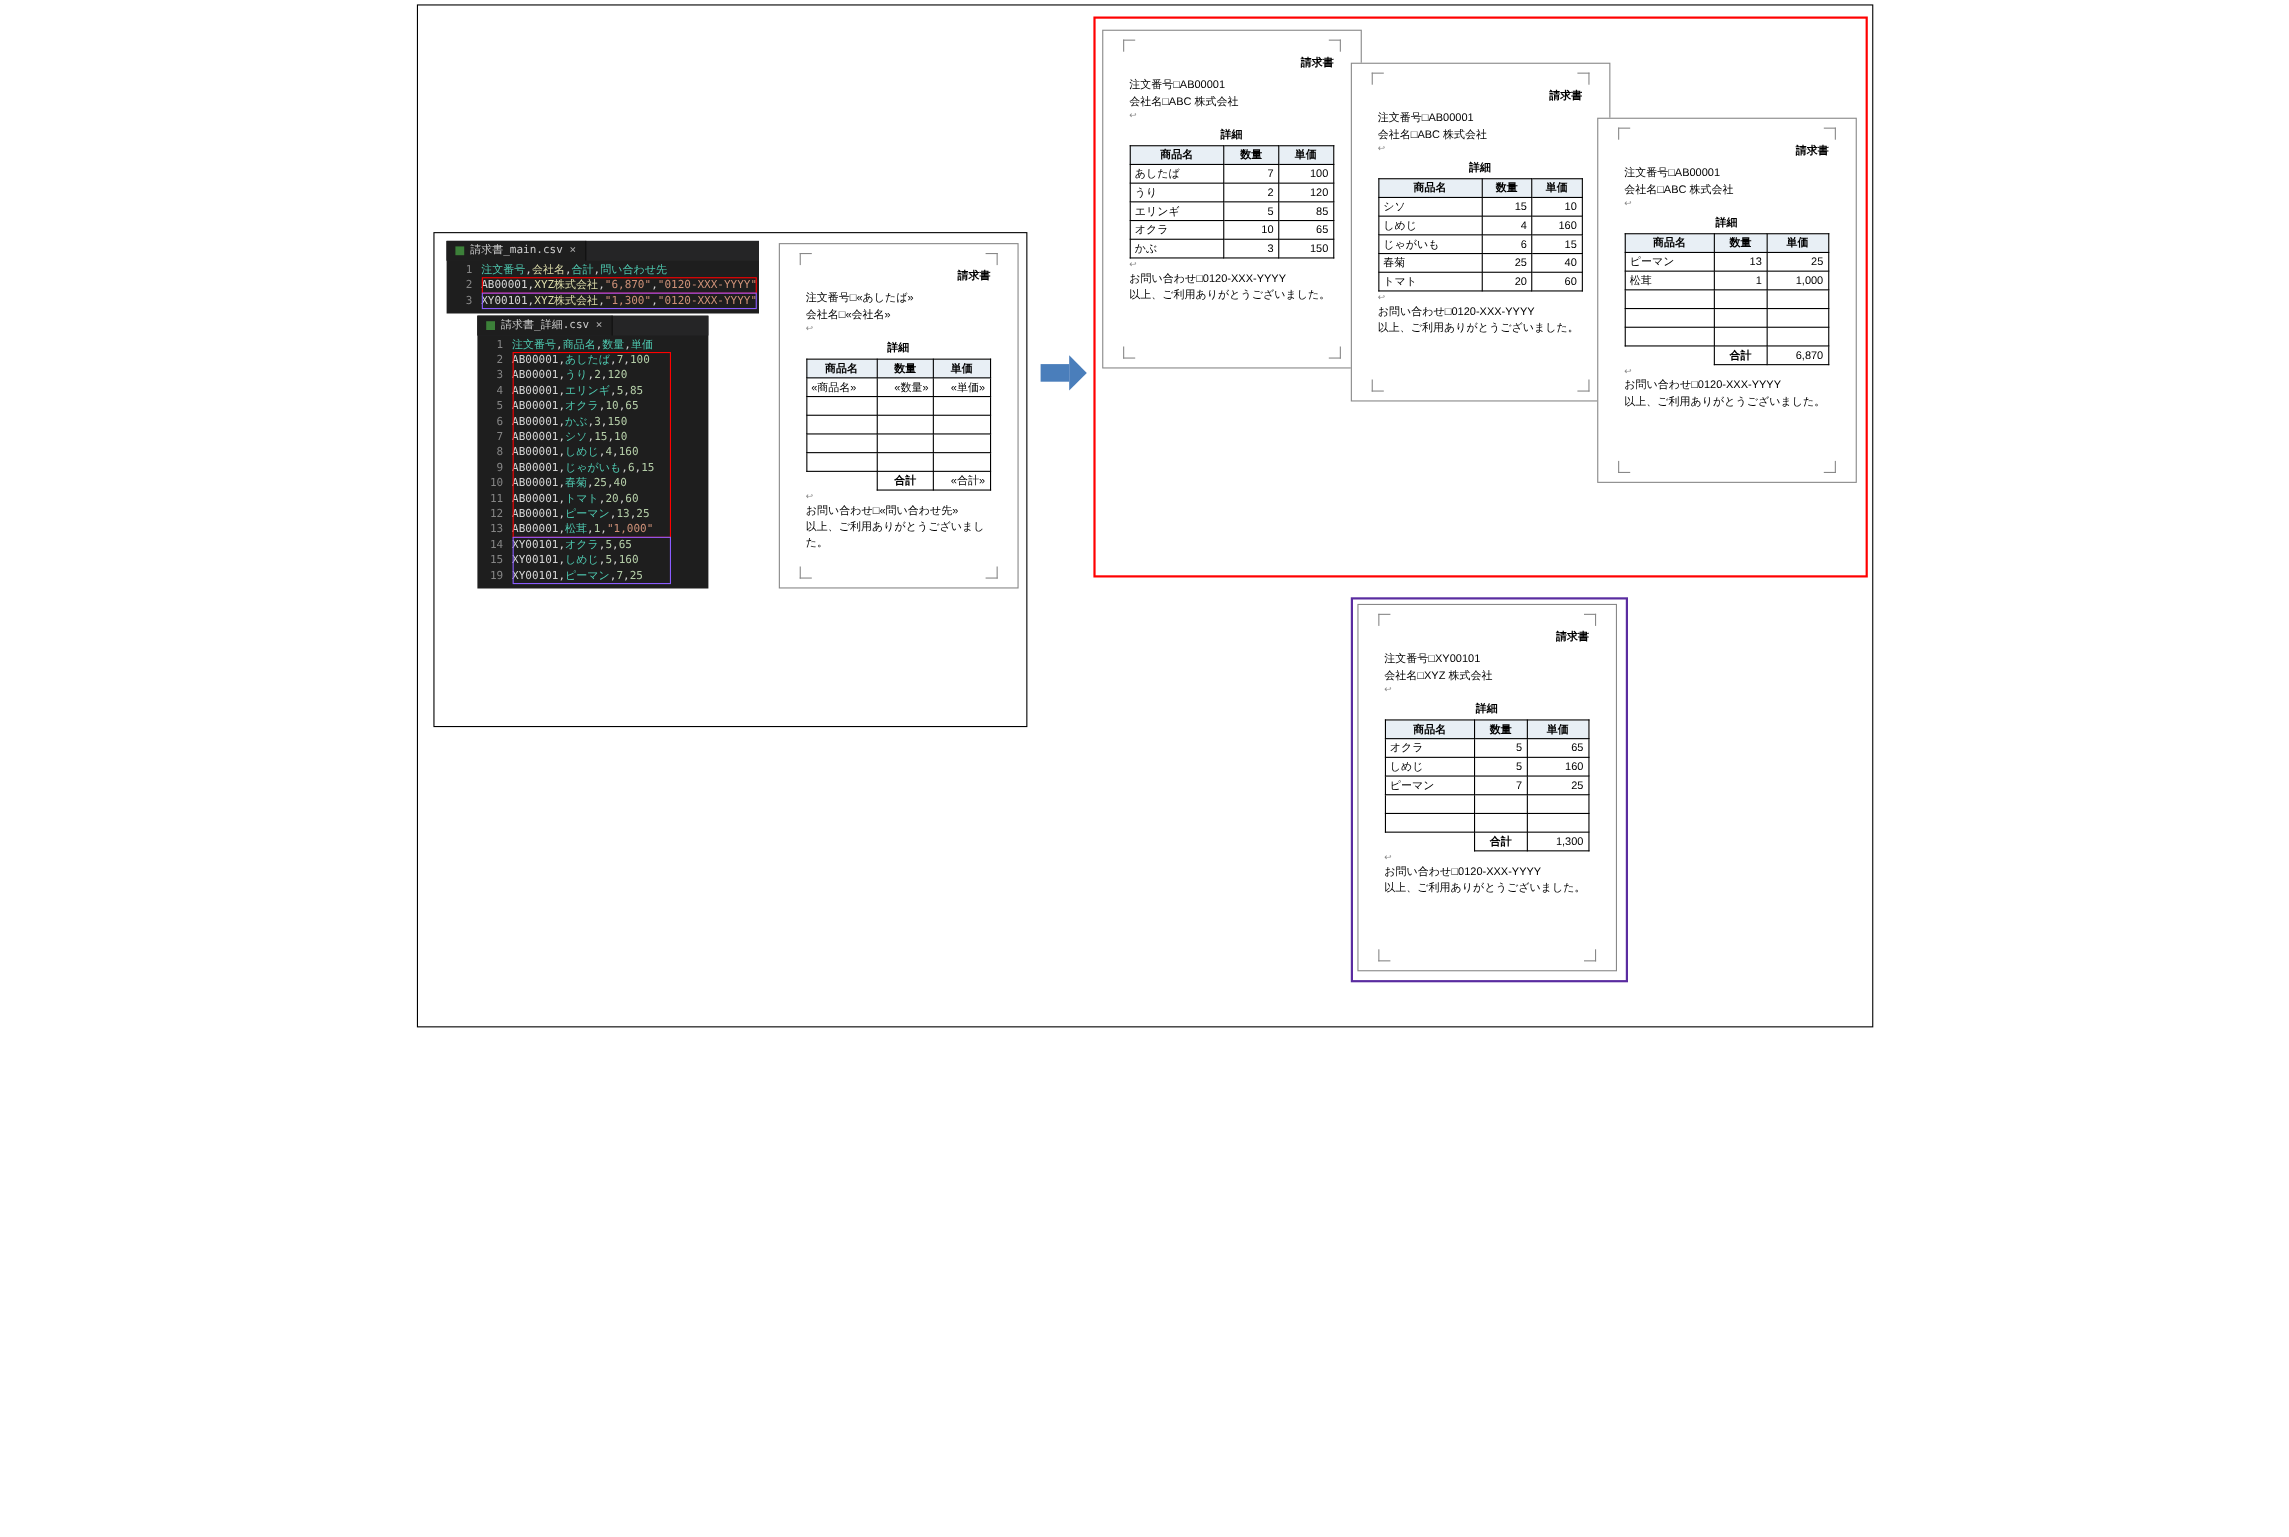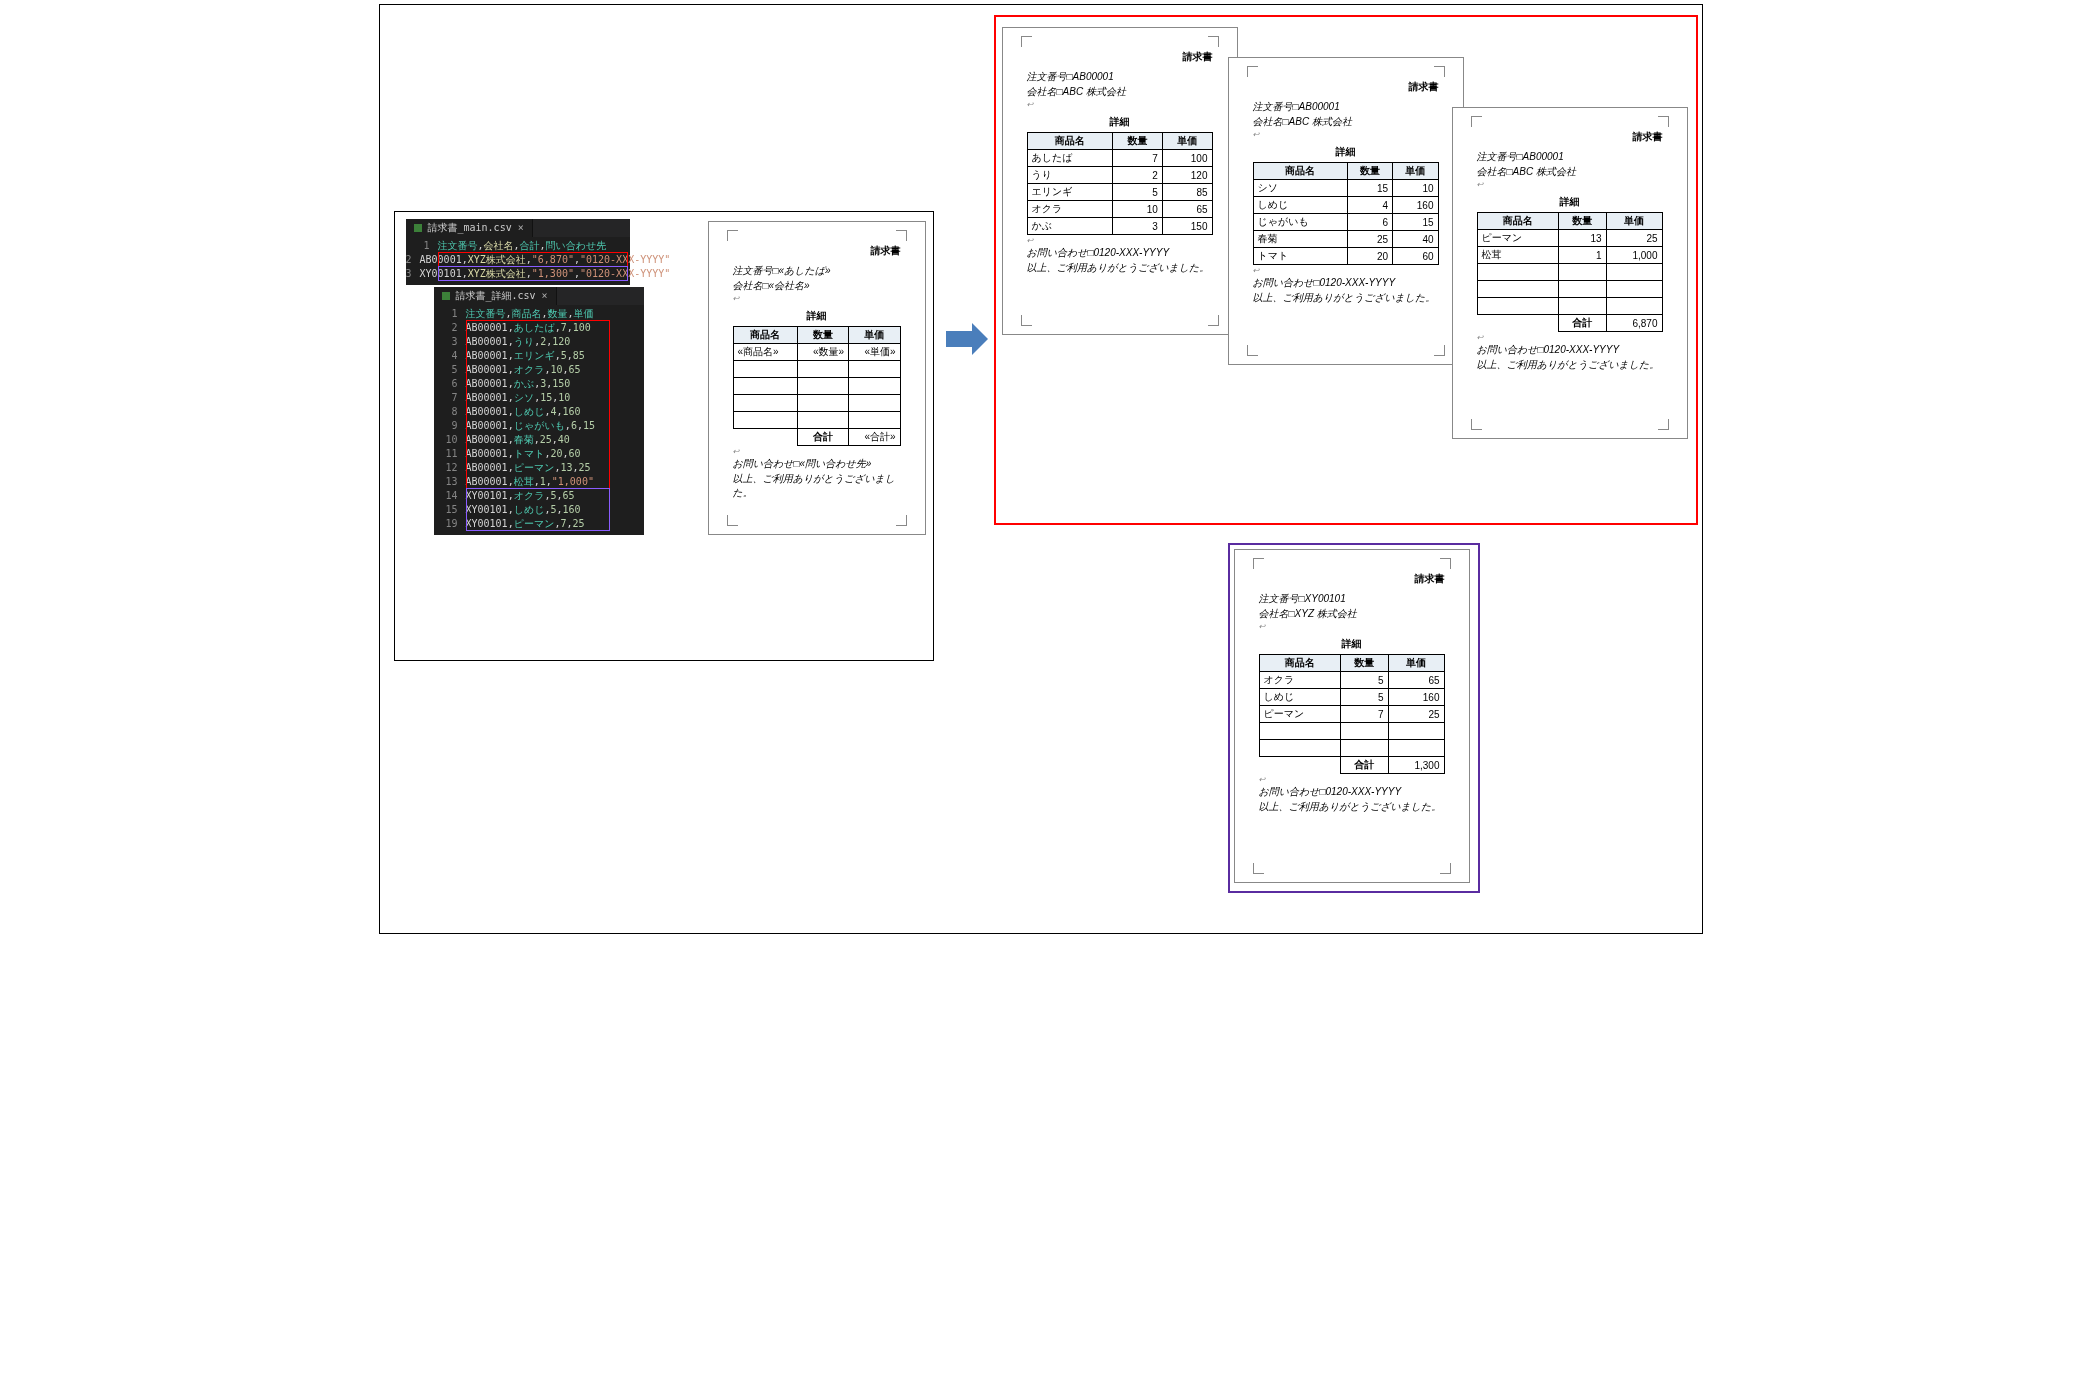--- a/index.html
+++ b/index.html
@@ -22,21 +22,21 @@
   .selbox{position:absolute;border:1px solid;pointer-events:none;}
   
   .page{position:absolute;background:#fff;border:1px solid #888;font-size:10px;}
   .page .crop{position:absolute;width:10px;height:10px;border-color:#888;}
   .page .tl{top:8px;left:18px;border-left:1px solid #888;border-top:1px solid #888;}
   .page .tr{top:8px;right:18px;border-right:1px solid #888;border-top:1px solid #888;}
   .page .bl{bottom:8px;left:18px;border-left:1px solid #888;border-bottom:1px solid #888;}
   .page .br{bottom:8px;right:18px;border-right:1px solid #888;border-bottom:1px solid #888;}
   .page .inner{position:absolute;left:24px;right:24px;top:22px;}
   .page .title{text-align:right;font-weight:bold;margin-bottom:6px;}
-  .page .line{margin:1px 0;font-style:italic;}
+  .page .line{margin:1px 0;}
   .page .sub{text-align:center;font-weight:bold;margin:6px 0 3px 0;}
   .tbl{border-collapse:collapse;width:100%;font-size:10px;}
   .tbl th{background:#e8eff5;border:1px solid #000;padding:1px 4px;text-align:center;font-weight:bold;}
   .tbl td{border:1px solid #000;padding:1px 4px;height:14px;}
   .tbl td.r{text-align:right;}
   .tbl td.b{font-weight:bold;text-align:center;}
   .pil{color:#888;font-size:8px;}
   
   .grp{position:absolute;border:1px solid #000;}
   .grpRed{position:absolute;border:2px solid #f00;}
@@ -46,21 +46,21 @@
   .arrow .bar{width:26px;height:16px;background:#4a7ebb;}
   .arrow .head{width:0;height:0;border-top:16px solid transparent;border-bottom:16px solid transparent;border-left:16px solid #4a7ebb;}
 </style>
 </head>
 <body>
 
 <div class="canvas">
 
   <div class="grp" style="left:14px;top:206px;width:538px;height:448px;"></div>
 
-  <div class="code" style="left:26px;top:214px;width:224px;">
+  <div class="code" style="left:26px;top:214px;width:284px;">
     <div class="tabbar">
       <div class="tab">
         <span class="dot"></span>
         <span>請求書_main.csv</span>
         <span class="close">×</span>
       </div>
     </div>
     <div class="body" id="mainLines">
         <div class="ln">
           <div class="gut">1</div>

